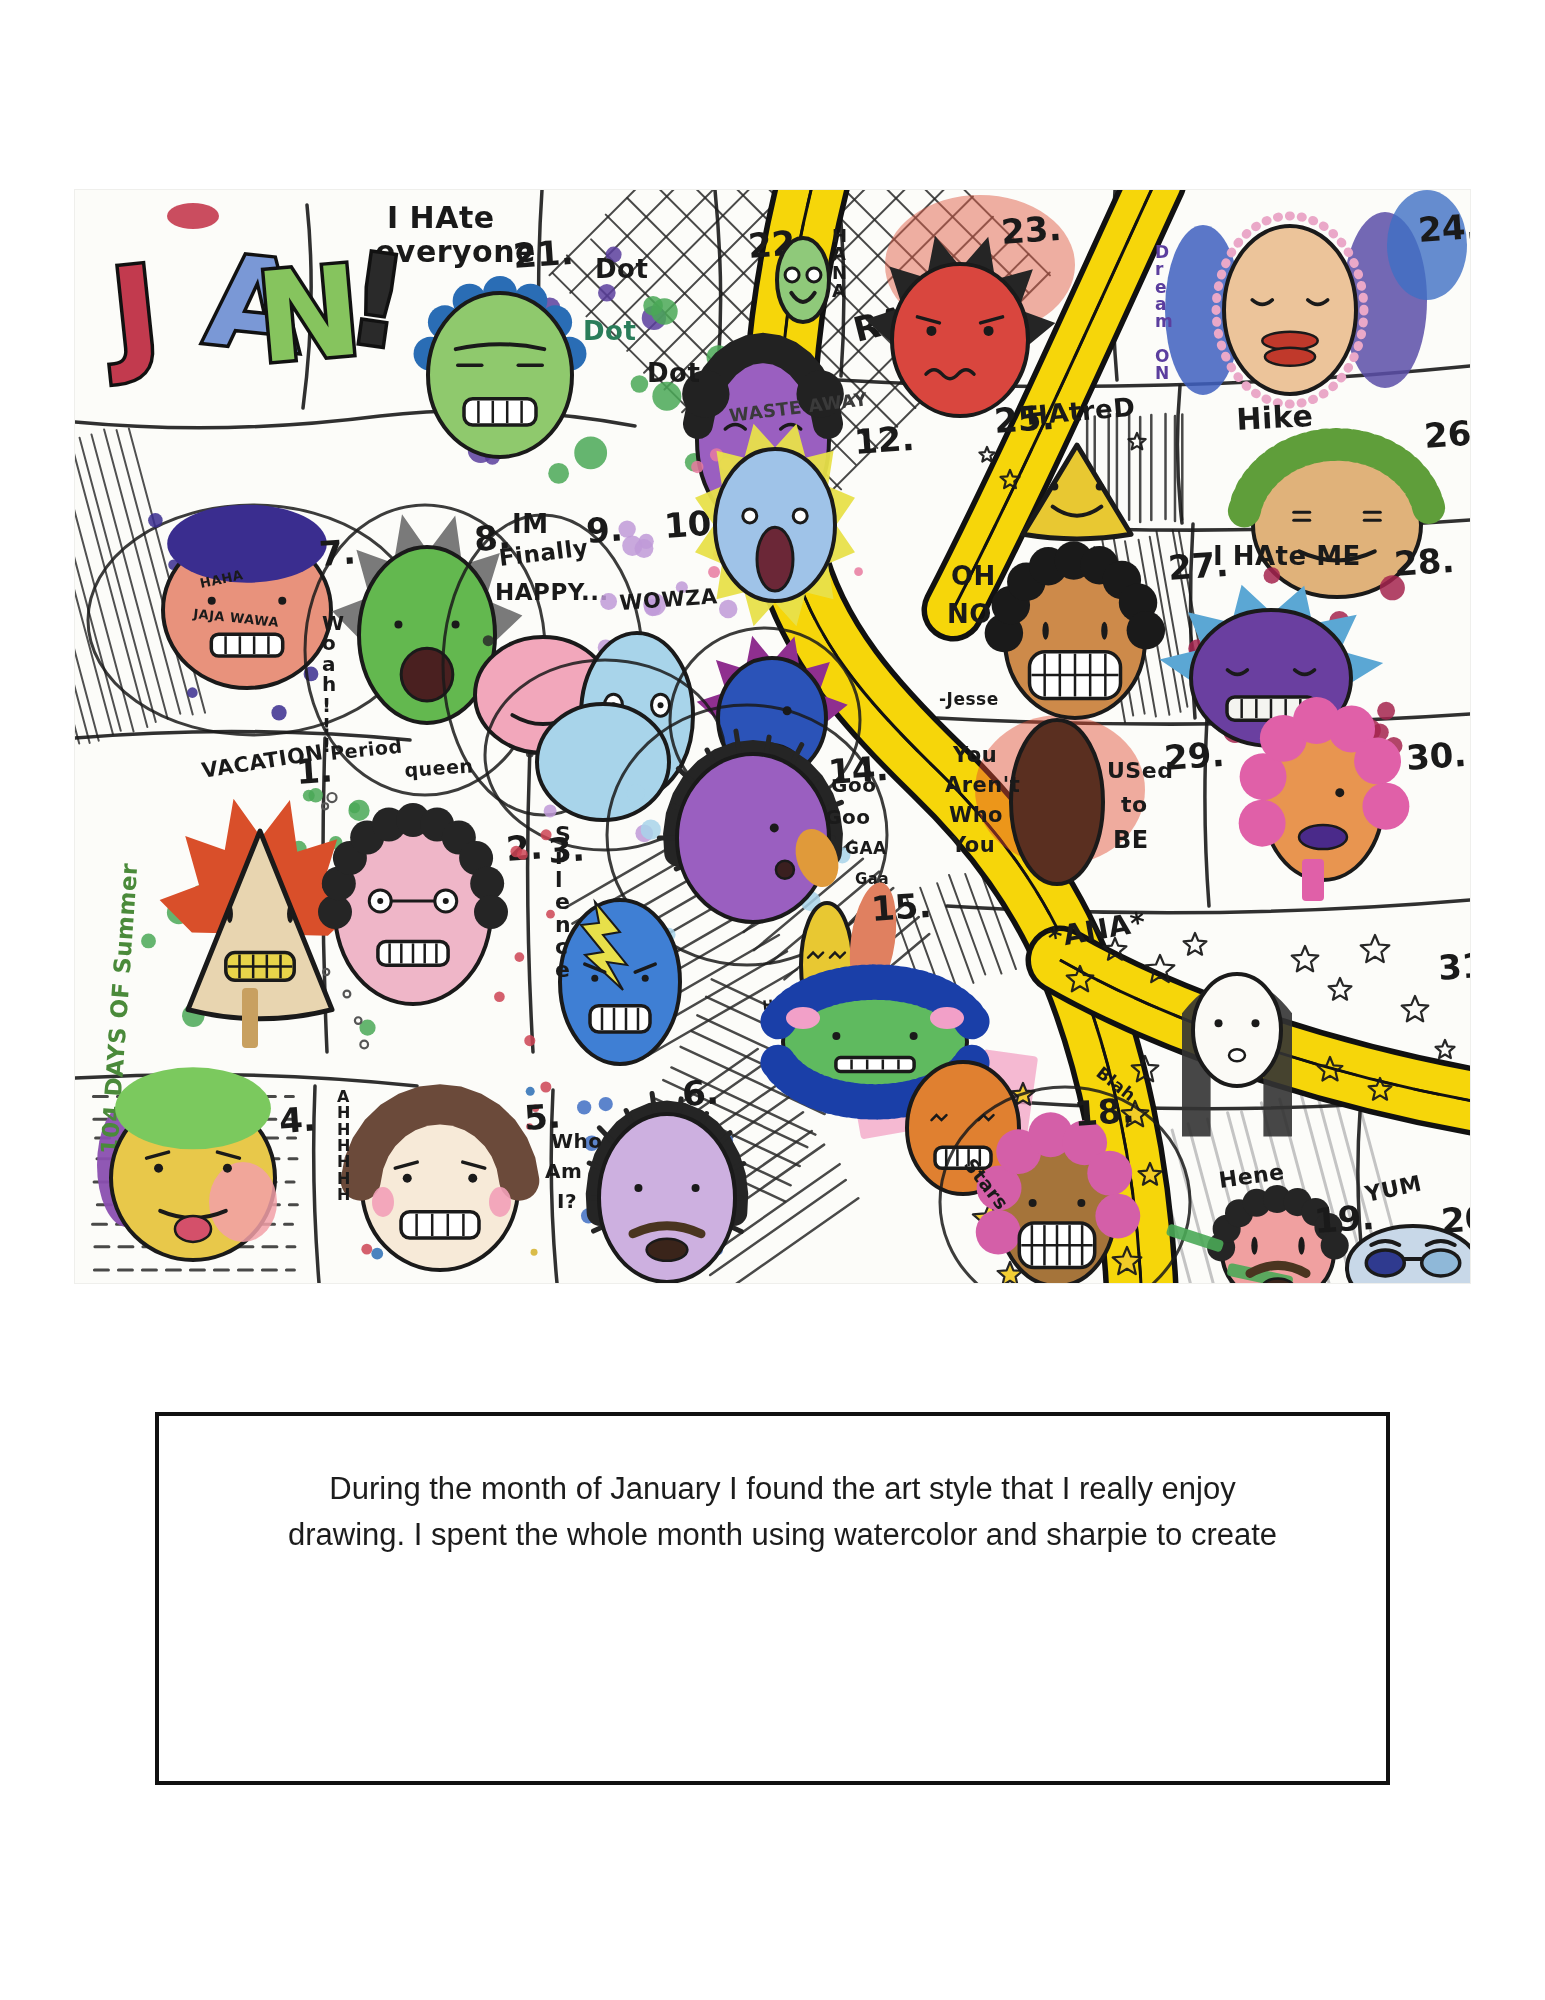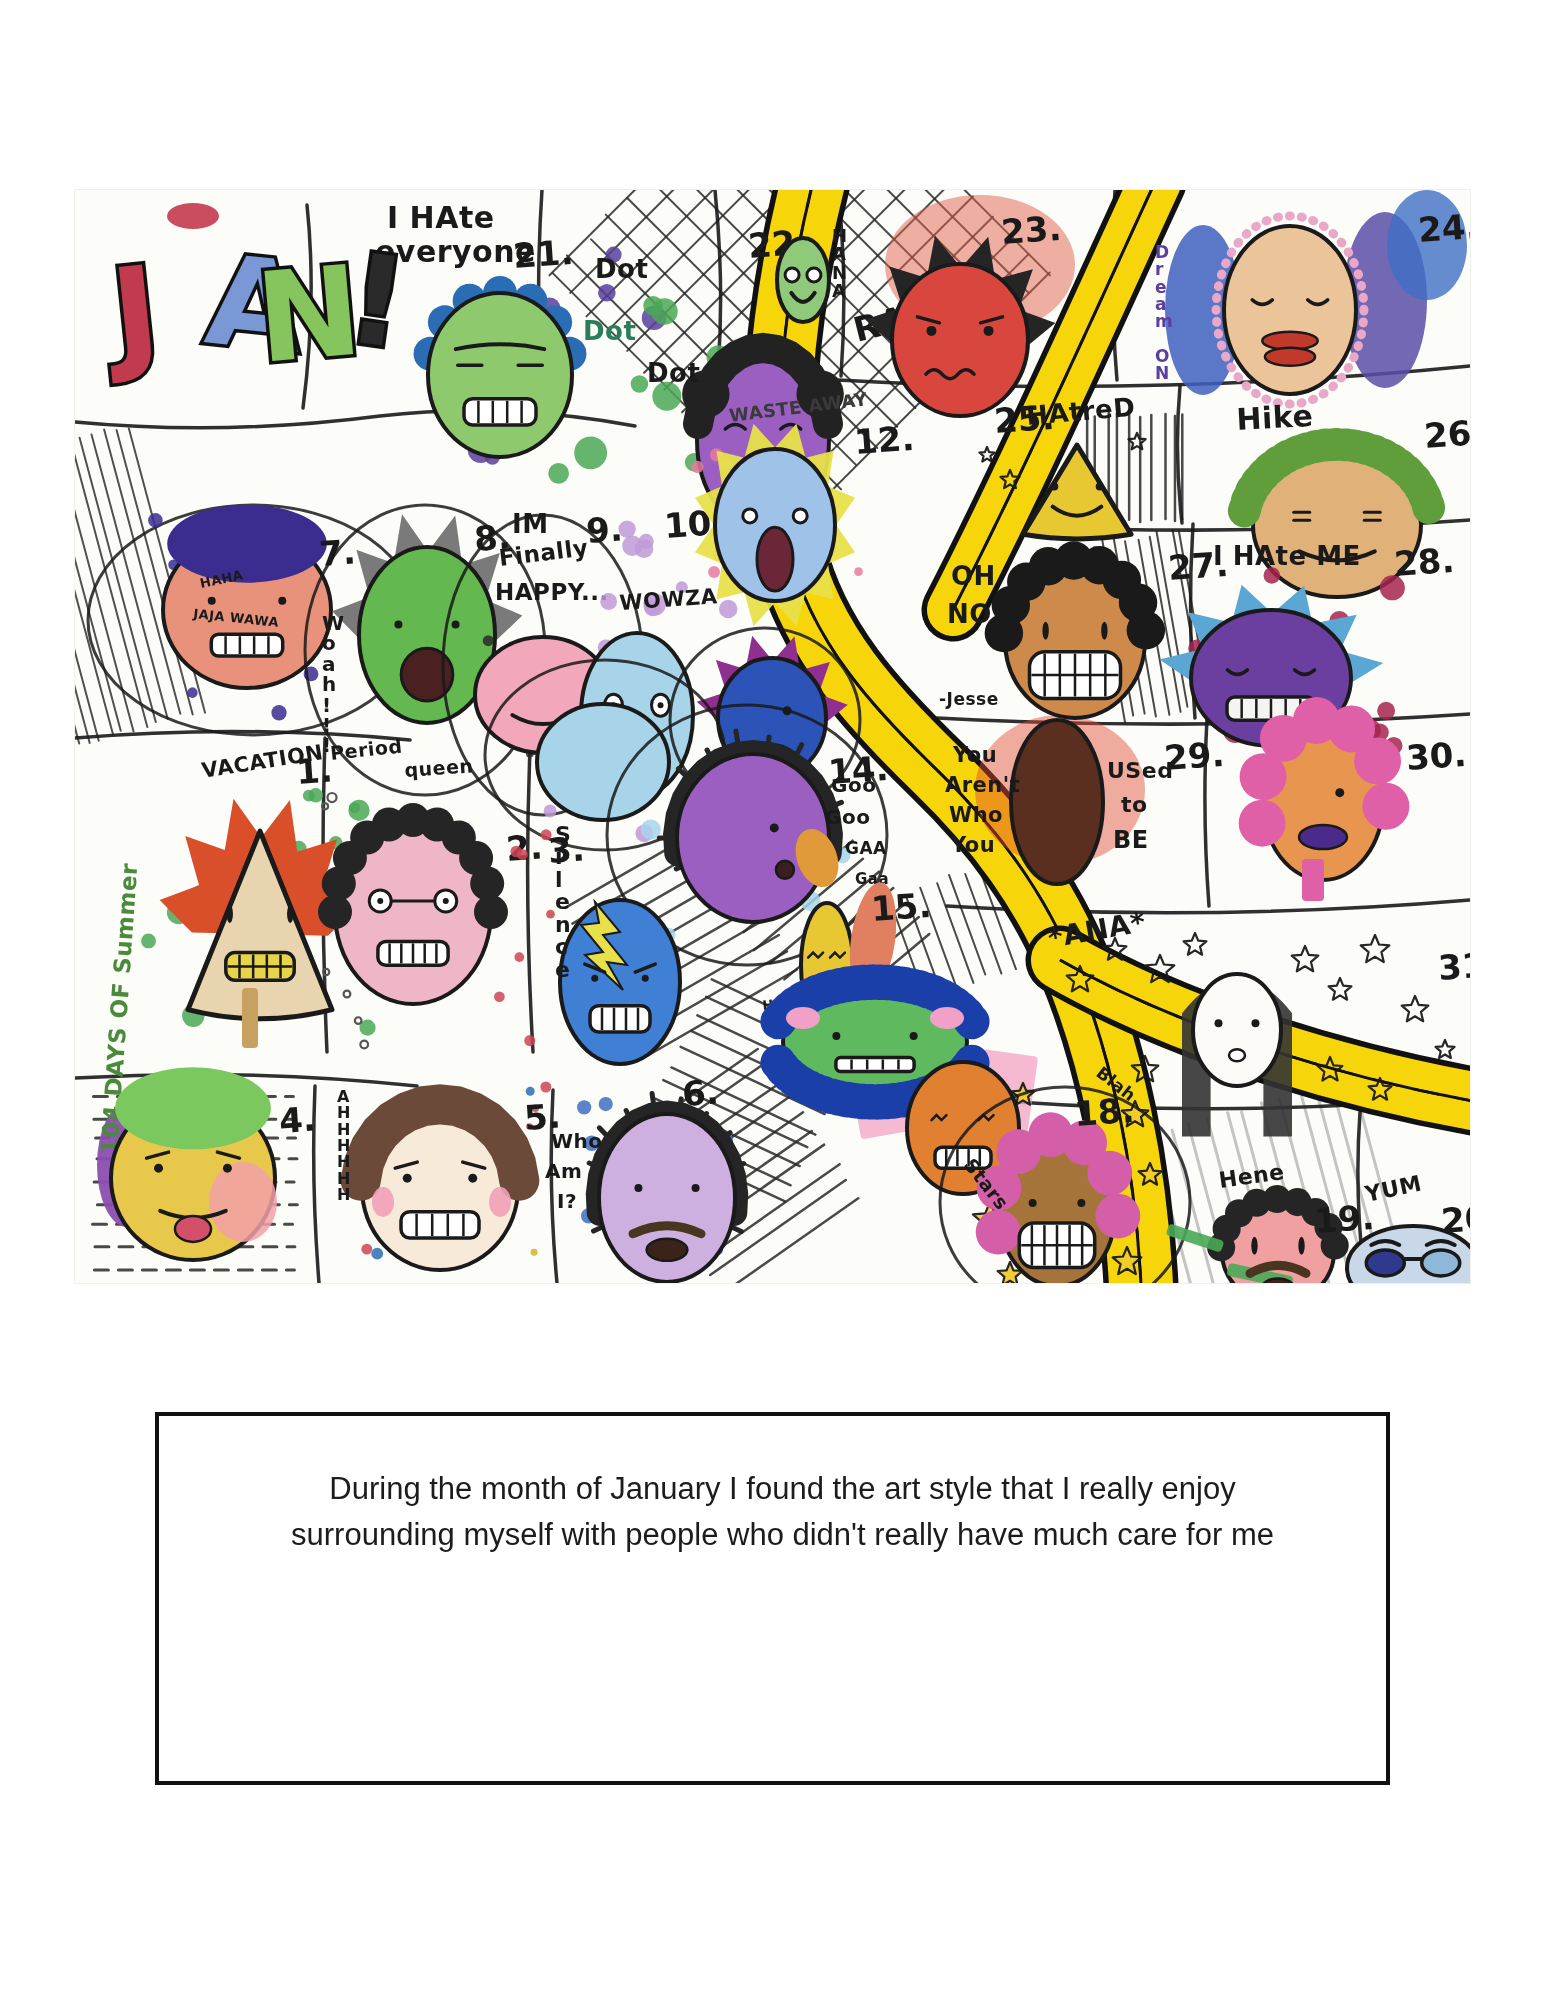--- a/index.html
+++ b/index.html
@@ -813,14 +813,14 @@
         <text x="42" y="168" fill="#c23a4e" stroke="#111" stroke-width="7" paint-order="stroke" font-size="124" font-family="&quot;DejaVu Sans&quot;, sans-serif" font-weight="800" transform="rotate(-6 42 168)">J</text>
         <text x="128" y="152" fill="#7a98d6" stroke="#111" stroke-width="7" paint-order="stroke" font-size="124" font-family="&quot;DejaVu Sans&quot;, sans-serif" font-weight="800" transform="rotate(6 128 152)">A</text>
         <text x="186" y="172" fill="#86c45e" stroke="#111" stroke-width="7" paint-order="stroke" font-size="124" font-family="&quot;DejaVu Sans&quot;, sans-serif" font-weight="800" transform="rotate(-5 186 172)">N</text>
         <text x="268" y="150" fill="#2a2a2a" stroke="#111" stroke-width="7" paint-order="stroke" font-size="124" font-family="&quot;DejaVu Sans&quot;, sans-serif" font-weight="800" transform="rotate(8 268 150)">!</text>
       </g>
     </svg>
 </div>
 
 <div class="caption">
   <div class="line">During the month of January I found the art style that I really enjoy</div>
-  <div class="line">surrounding myself with people who didn't really have much care for me</div>
+  <div class="line">drawing. I spent the whole month using watercolor and sharpie to create</div>
 </div>
 
 </body></html>

